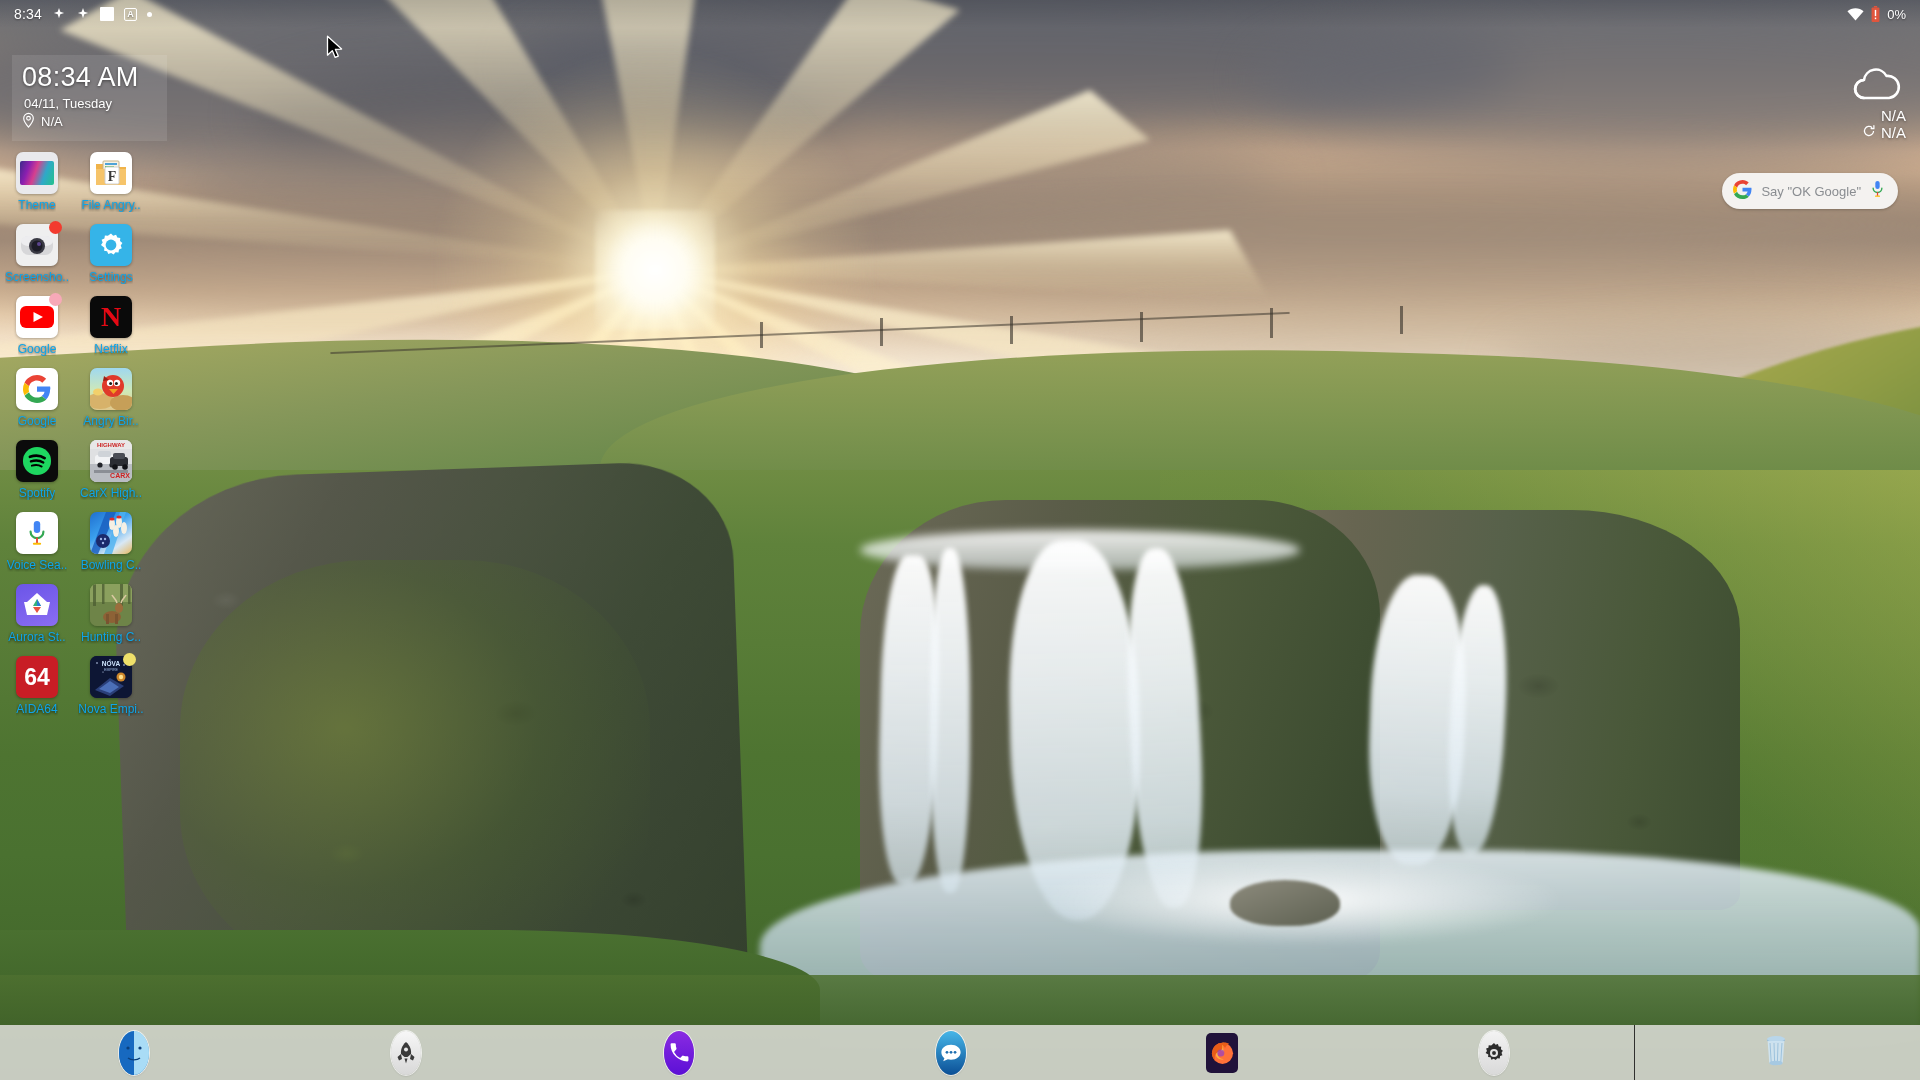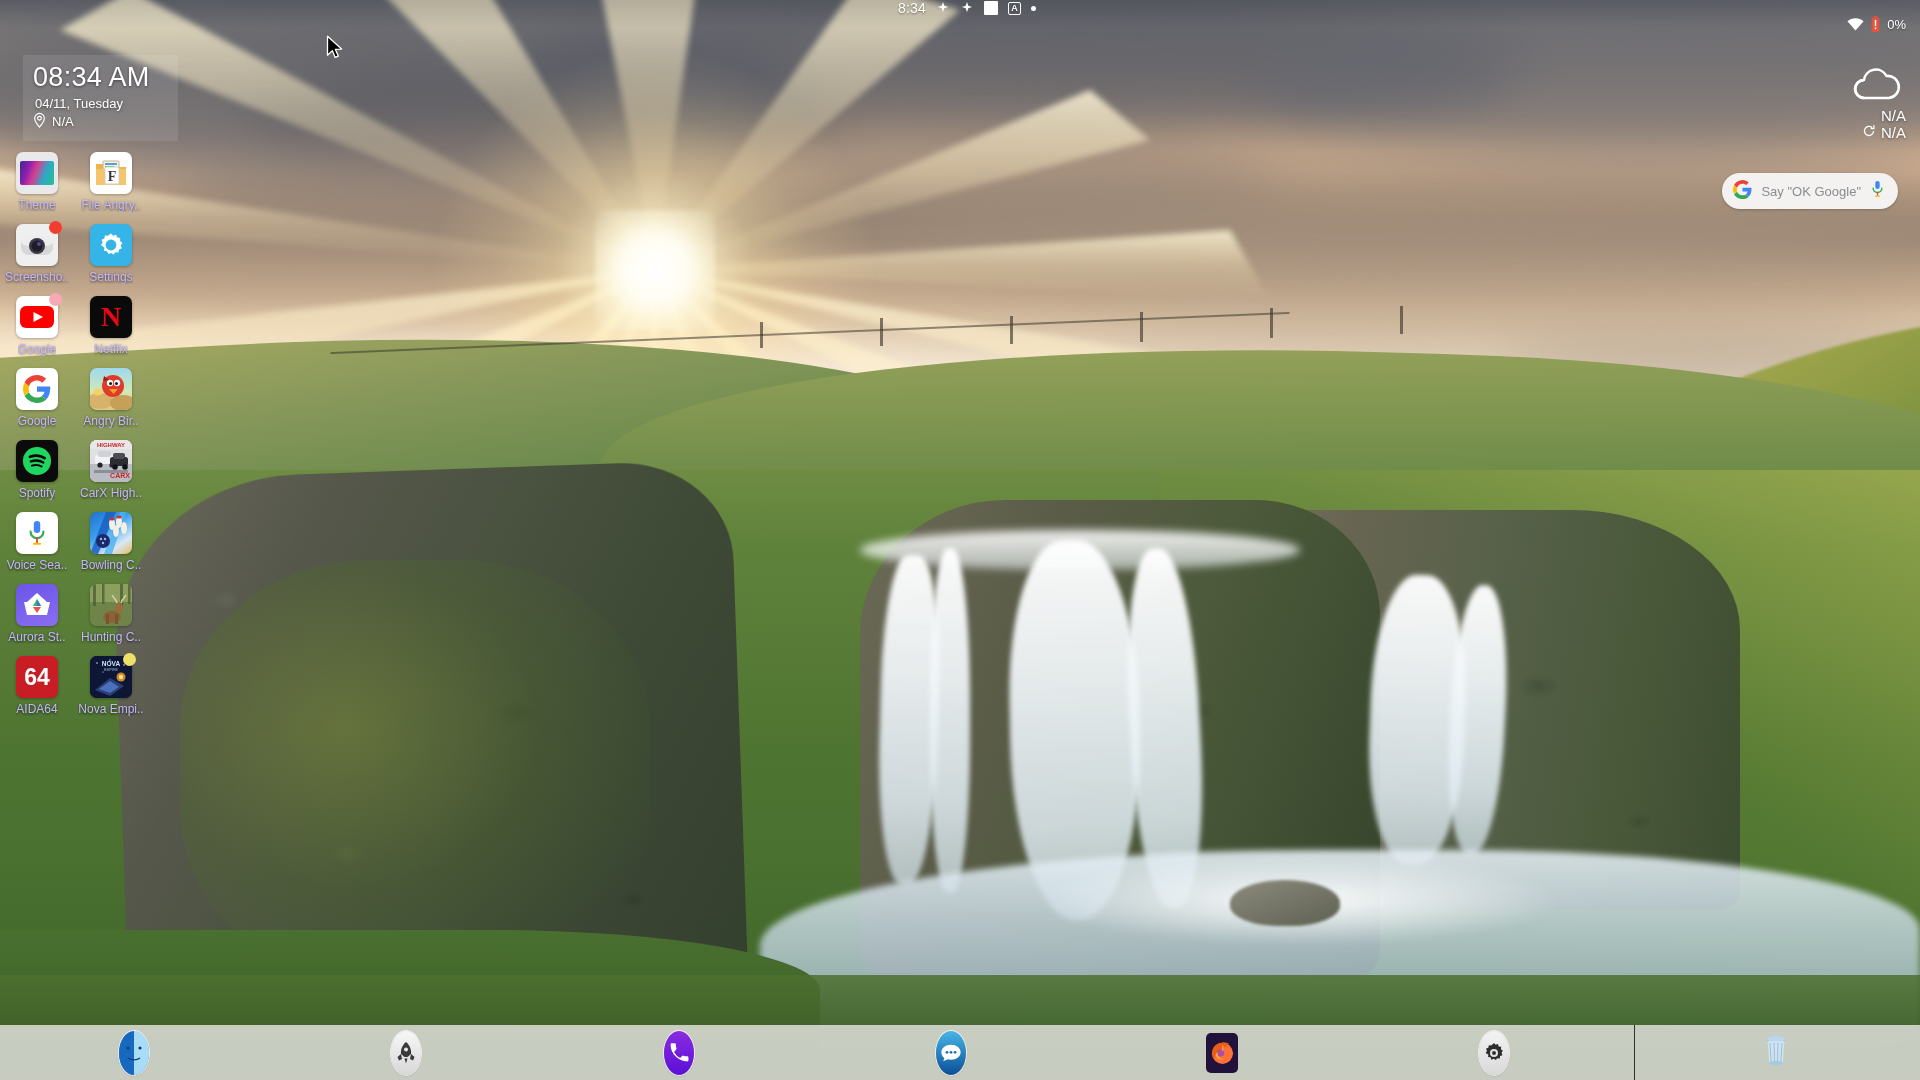--- a/index.html
+++ b/index.html
@@ -185,39 +185,38 @@
   }
   .post { position:absolute; width:3px; background:rgba(55,50,42,.62); filter:blur(.3px); }
 
   
   #statusbar {
     position:absolute; left:0; top:0; width:1920px; height:28px;
     display:flex; align-items:center; z-index:40;
     color:#fff; font-size:14px;
     background:linear-gradient(180deg, rgba(0,0,0,.16), rgba(0,0,0,0));
     text-shadow:0 1px 2px rgba(0,0,0,.45);
-    flex-direction:column;
   }
   #sb-left { display:flex; align-items:center; gap:10px; padding-left:14px; }
   #sb-right { margin-left:auto; display:flex; align-items:center; gap:7px; padding-right:14px; }
   .sb-time { font-size:14px; letter-spacing:.2px; }
   .sb-ico { display:inline-flex; align-items:center; justify-content:center; }
   .sq-ico { width:14px; height:14px; background:#fff; border-radius:1px; }
   .a-badge {
     width:13px; height:13px; border:1.4px solid #fff; border-radius:2px;
     font-size:9px; line-height:11px; text-align:center; font-weight:bold;
   }
   .dot-ico { width:5px; height:5px; background:#fff; border-radius:50%; }
   .batt-pct { font-size:13px; }
 
   
   #clock-widget {
     position:absolute; left:12px; top:55px; width:155px; padding:8px 10px 10px 10px;
     background:rgba(255,255,255,.10); z-index:30;
-    color:#fff; text-shadow:0 1px 3px rgba(0,0,0,.5);margin-left:11px;
+    color:#fff; text-shadow:0 1px 3px rgba(0,0,0,.5);
   }
   #clock-time { font-size:27px; font-weight:400; line-height:1.1; letter-spacing:.3px; }
   #clock-date { font-size:13px; margin-top:3px; padding-left:2px; }
   #clock-loc { display:flex; align-items:center; gap:6px; font-size:13px; margin-top:1px; }
 
   
   #weather-widget {
     position:absolute; right:14px; top:62px; width:96px; z-index:30;
     color:#fff; text-shadow:0 1px 3px rgba(0,0,0,.45);
     display:flex; flex-direction:column; align-items:flex-end;
@@ -237,21 +236,21 @@
   
   #appgrid { position:absolute; left:0; top:152px; width:150px; z-index:25; }
   .app-row { display:flex; }
   .app {
     width:70px; margin:0 2px 12px 2px;
     display:flex; flex-direction:column; align-items:center;
     position:relative;
   }
   .app-ico-wrap { position:relative; width:42px; height:42px; }
   .app-label {
-    margin-top:4px; font-size:12px; color:#c4b5fd; text-align:center;
+    margin-top:4px; font-size:12px; color:#0ea5e9; text-align:center;
     text-shadow:0 1px 3px rgba(0,0,0,.75); white-space:nowrap;
     max-width:70px; overflow:hidden;
   }
   .badge { position:absolute; border-radius:50%; top:-3px; right:-4px; }
   .badge-red { width:13px; height:13px; background:#f33b2e; }
   .badge-pink { width:13px; height:13px; background:#f7a9b8; }
   .badge-yellow { width:13px; height:13px; background:#efe06a; }
   .badge-blue { width:13px; height:13px; background:#7fc2e8; }
   .ico { width:42px; height:42px; border-radius:7px; overflow:hidden; position:relative;
          box-shadow:0 1px 3px rgba(0,0,0,.3); }

